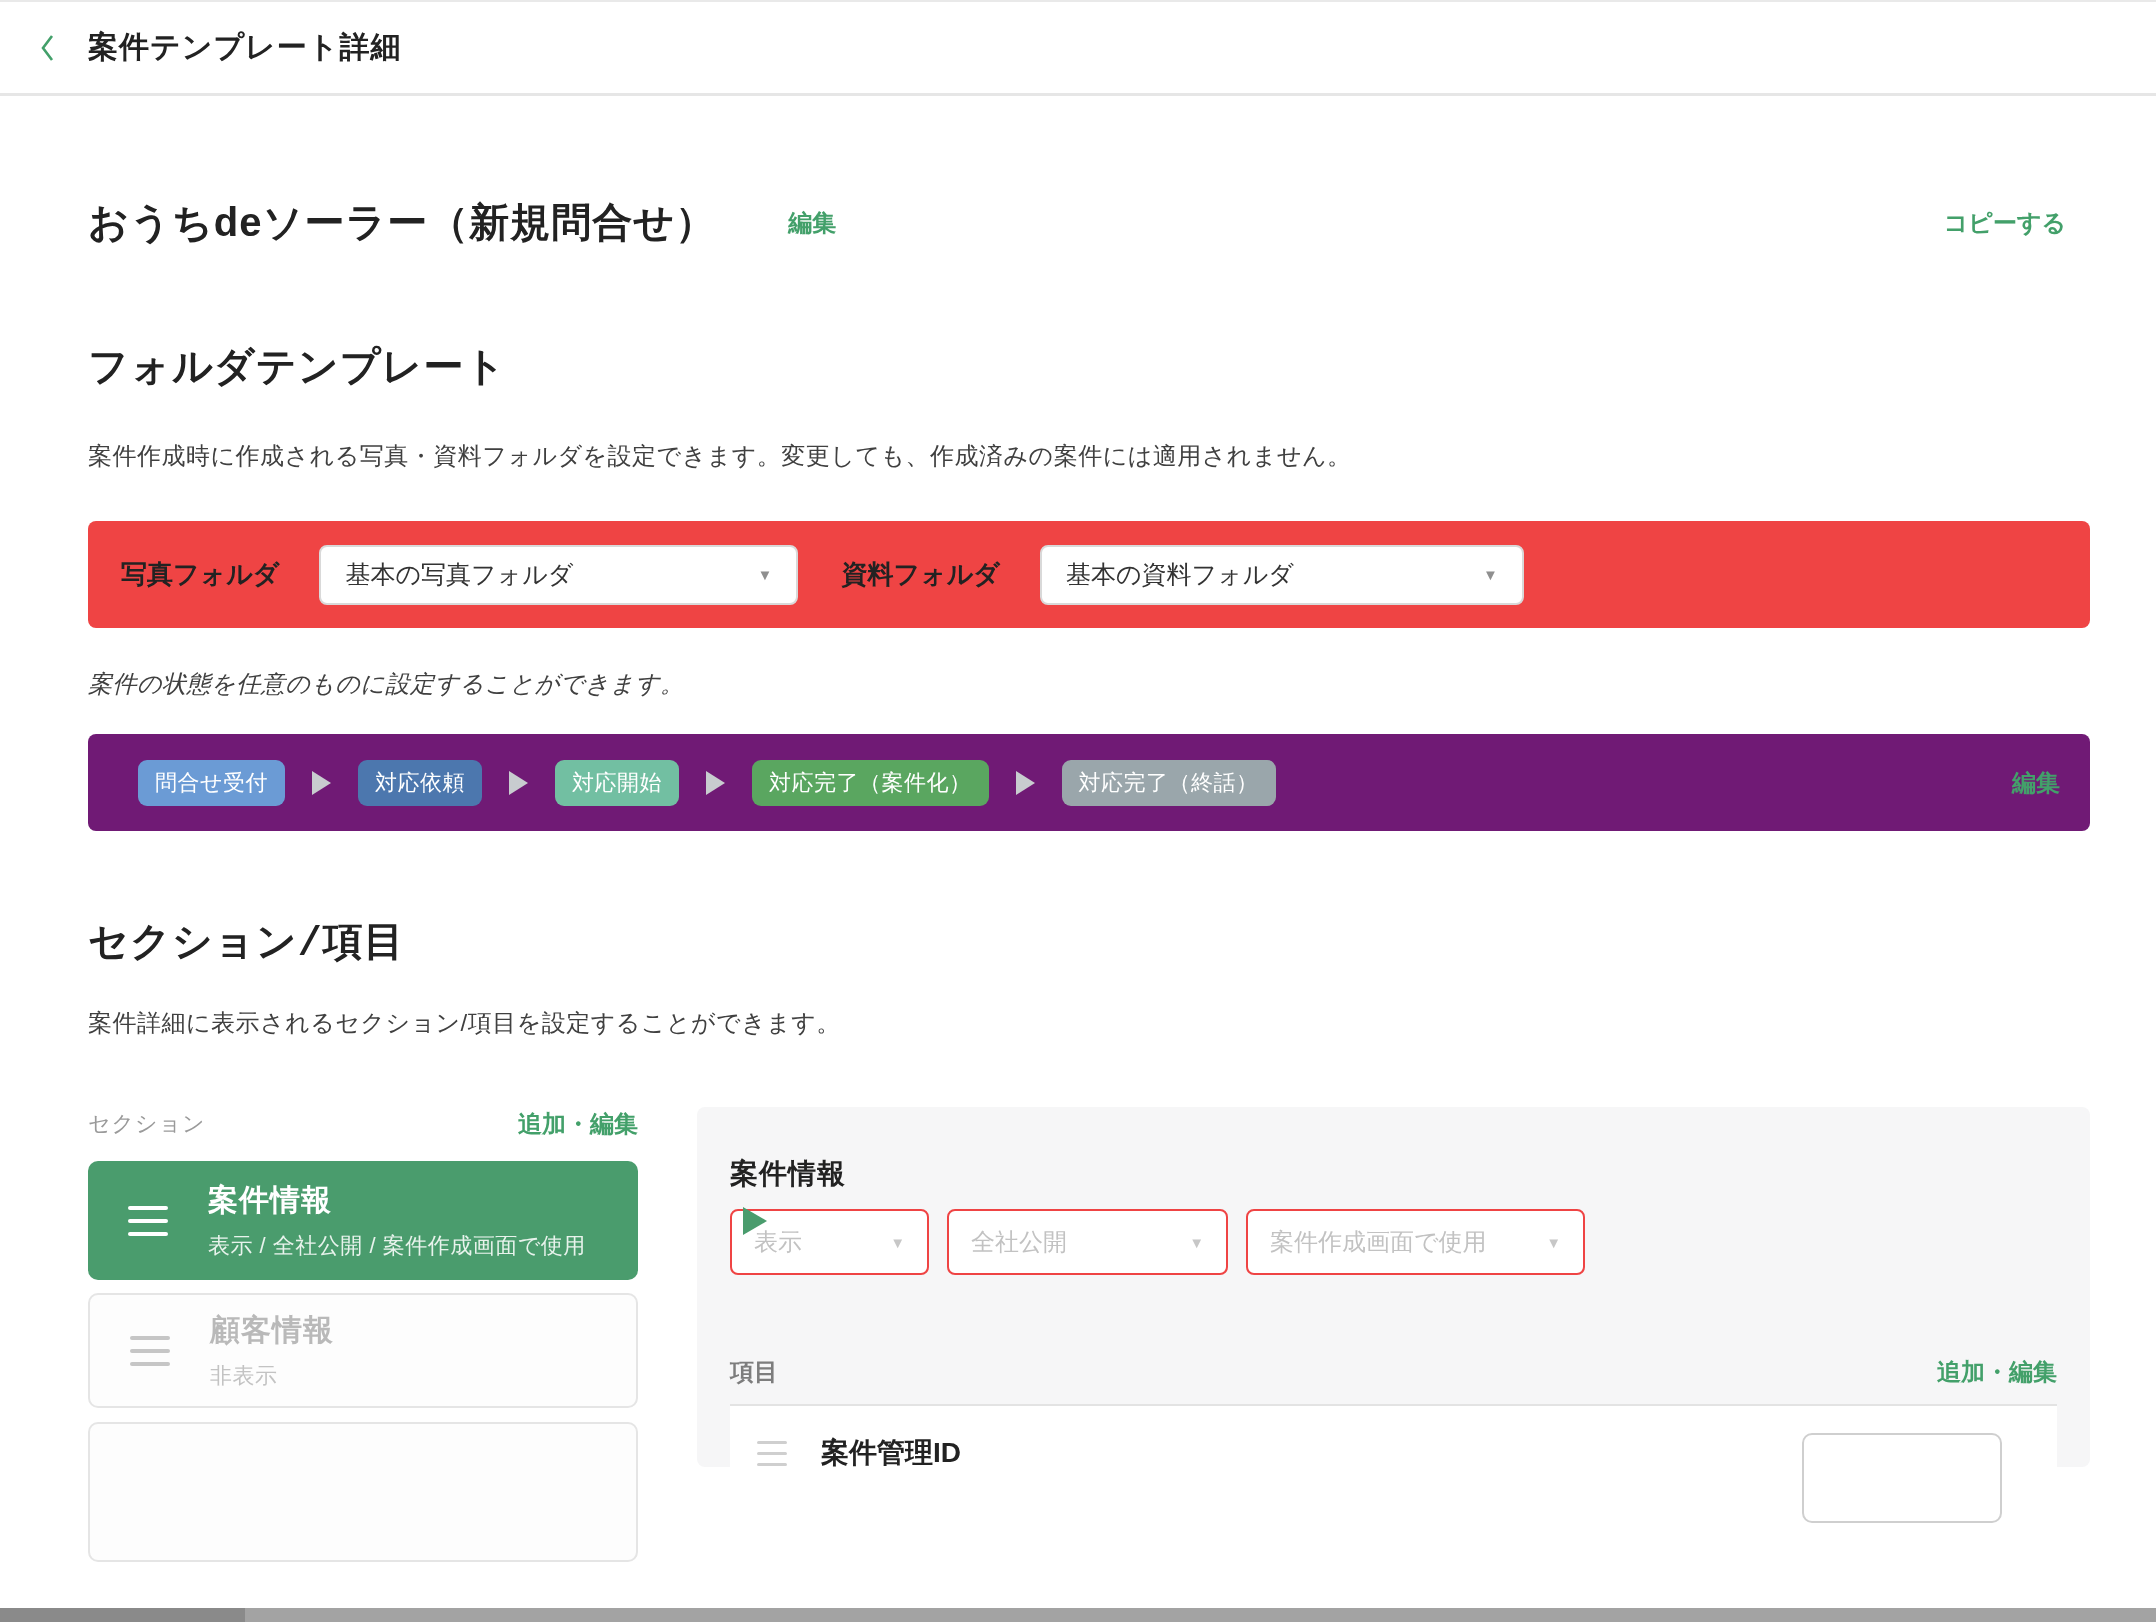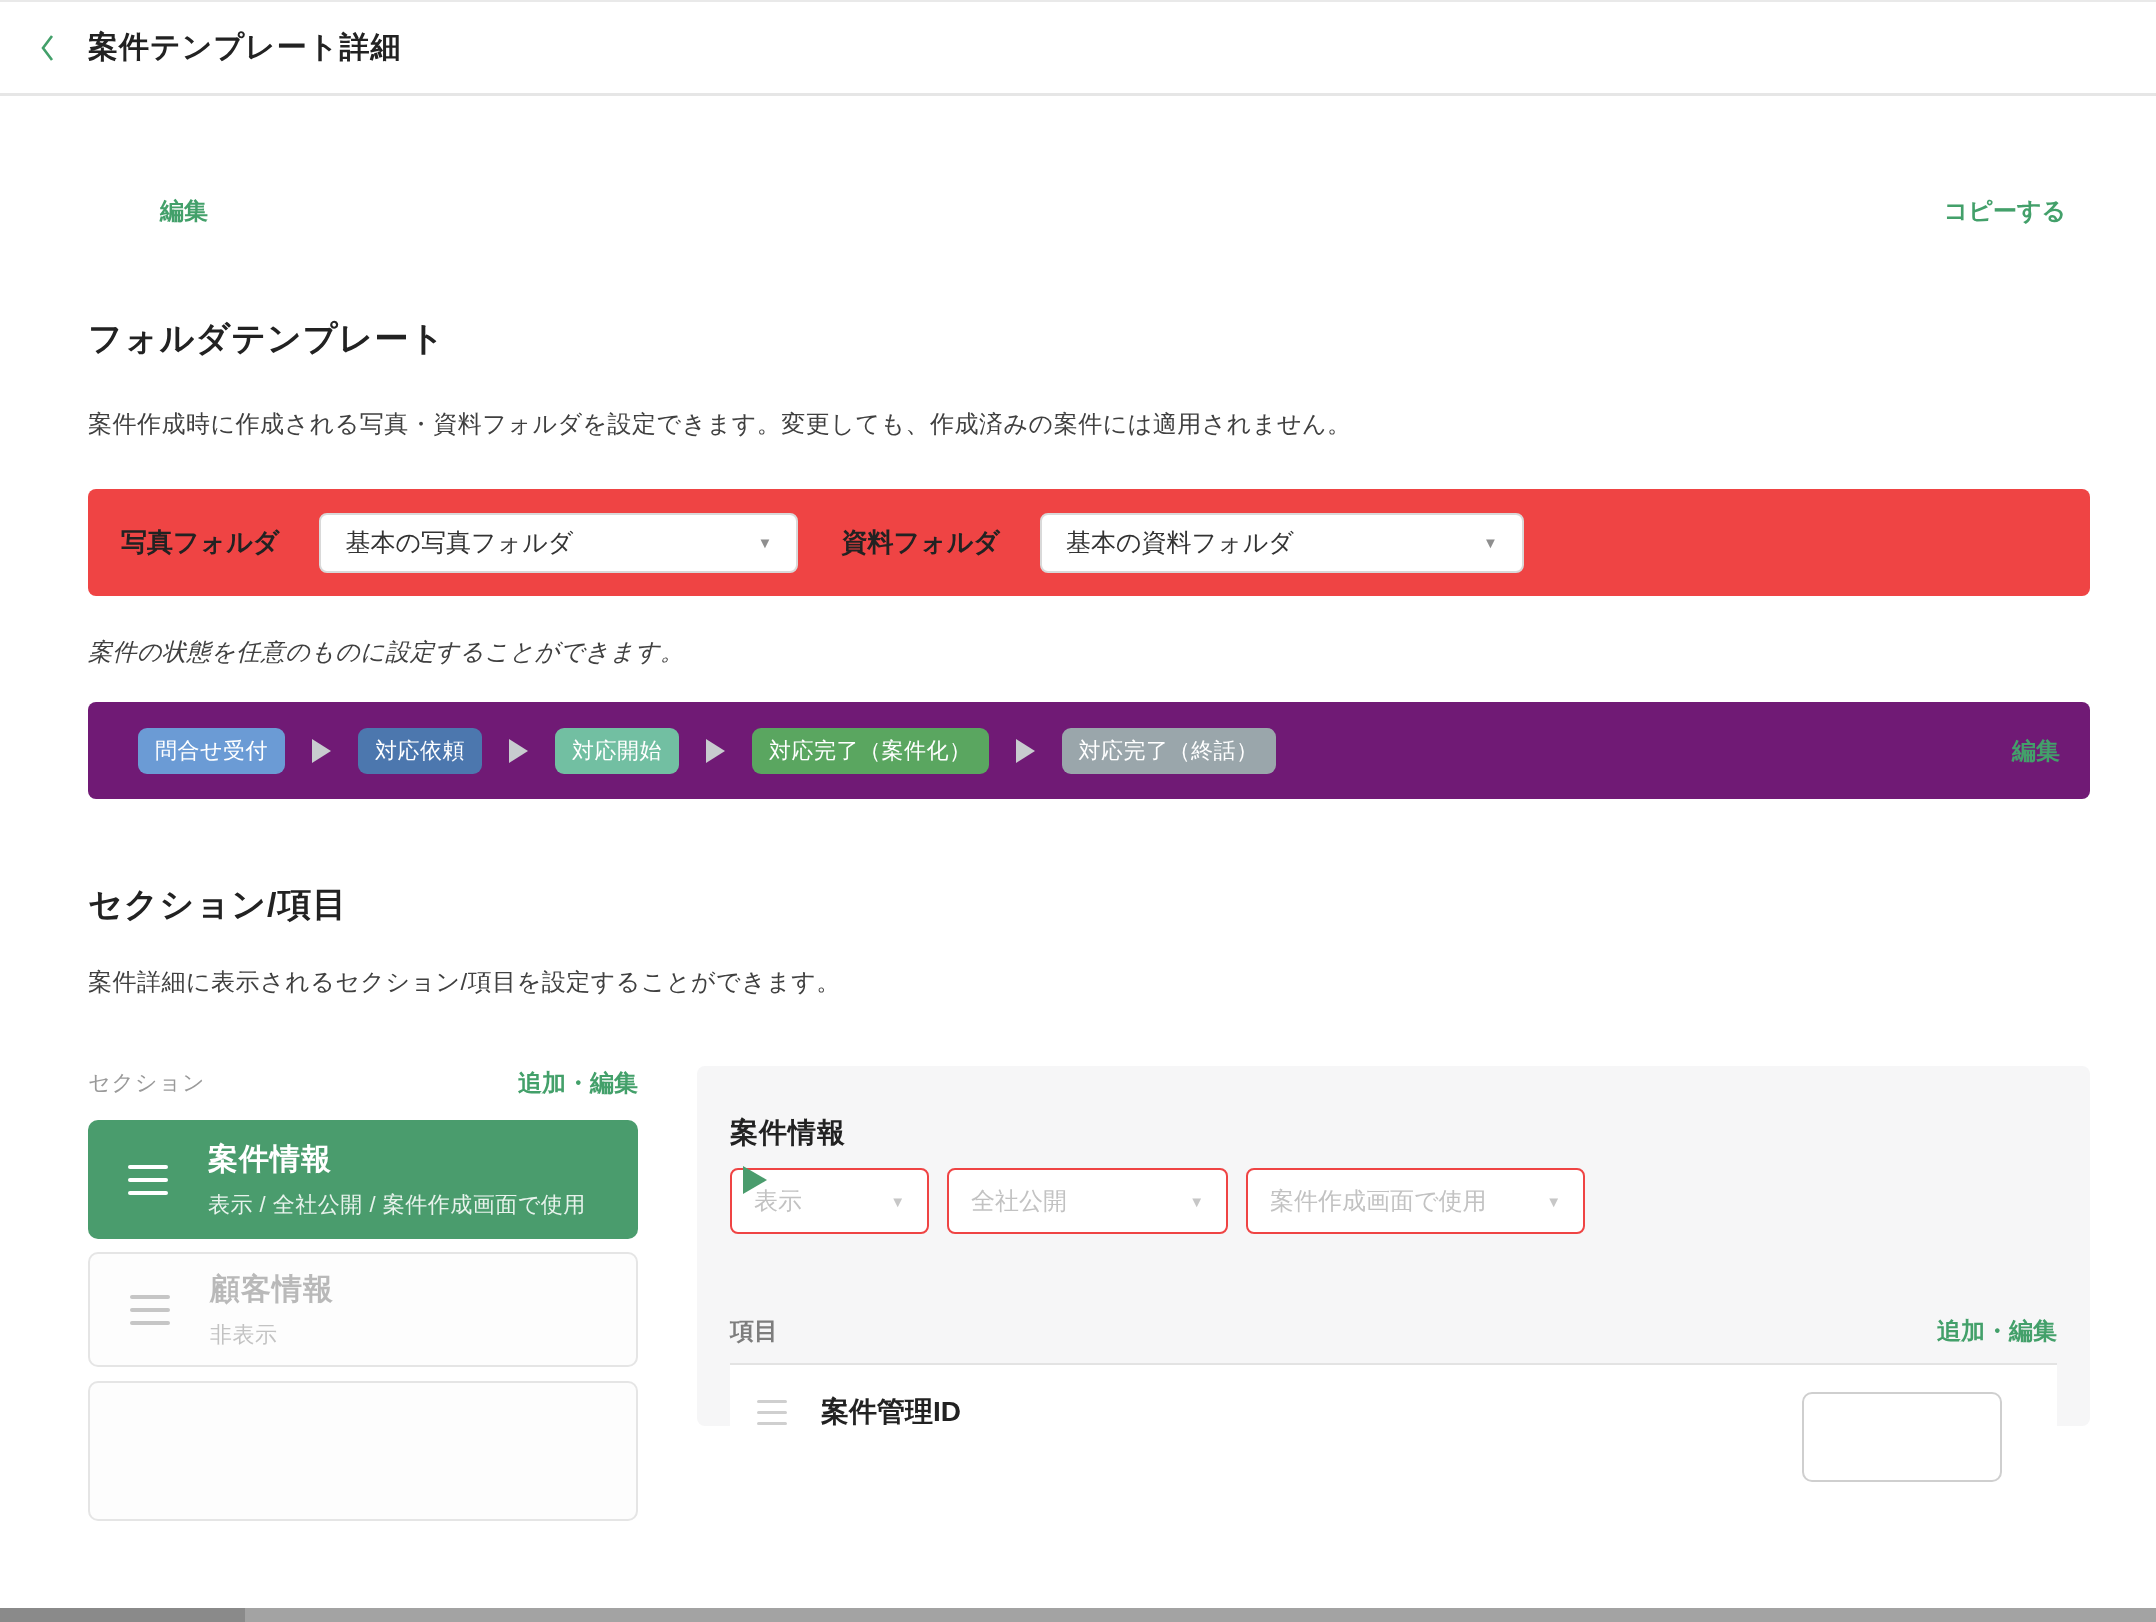--- a/index.html
+++ b/index.html
@@ -15,21 +15,21 @@
 
   .content { padding:0 66px 0 88px; }
 
   
   .title-row { margin-top:99px; display:flex; align-items:center; }
   .page-title { font-size:40px; font-weight:bold; letter-spacing:1px; }
   .link { color:#43a06a; font-weight:bold; cursor:pointer; }
   .edit-link { font-size:24px; margin-left:72px; }
   .copy-link { font-size:24px; margin-left:auto; margin-right:24px; }
 
-  .sec-heading { font-size:34px; font-weight:bold; letter-spacing:1px; }
+  .sec-heading { font-size:40px; font-weight:bold; letter-spacing:1px;font-family:Liberation Mono, monospace; }
   .sec-desc { font-size:24px; color:#404040; letter-spacing:0.5px; }
 
   
   .h-folder { margin-top:89px; }
   .d-folder { margin-top:46px; }
   .folder-box { margin-top:49px; height:107px; background:#ef4444; border-radius:8px;
     display:flex; align-items:center; padding-left:33px; }
   .field-label { font-size:26px; font-weight:bold; margin-right:40px; }
   .dropdown { height:60px; background:#fff; border:2px solid #d9d9d9; border-radius:8px;
     display:flex; align-items:center; padding:8px 24px; font-size:25px; color:#333; cursor:pointer; }
@@ -108,20 +108,21 @@
     <svg width="18" height="30" viewBox="0 0 18 30">
       <polyline points="13,3 4,15 13,27" fill="none" stroke="#43a06a" stroke-width="2.6"></polyline>
     </svg>
   </div>
   <div class="header-title">案件テンプレート詳細</div>
 </div>
 
 <div class="content">
 
   <div class="title-row">
+    <div class="page-title">おうちdeソーラー（新規問合せ）</div>
     <span class="link edit-link">編集</span>
     <span class="link copy-link">コピーする</span>
   </div>
 
   <div class="sec-heading h-folder">フォルダテンプレート</div>
   <div class="sec-desc d-folder">案件作成時に作成される写真・資料フォルダを設定できます。変更しても、作成済みの案件には適用されません。</div>
 
   <div class="folder-box">
     <span class="field-label">写真フォルダ</span>
     <div class="dropdown dd-photo">

